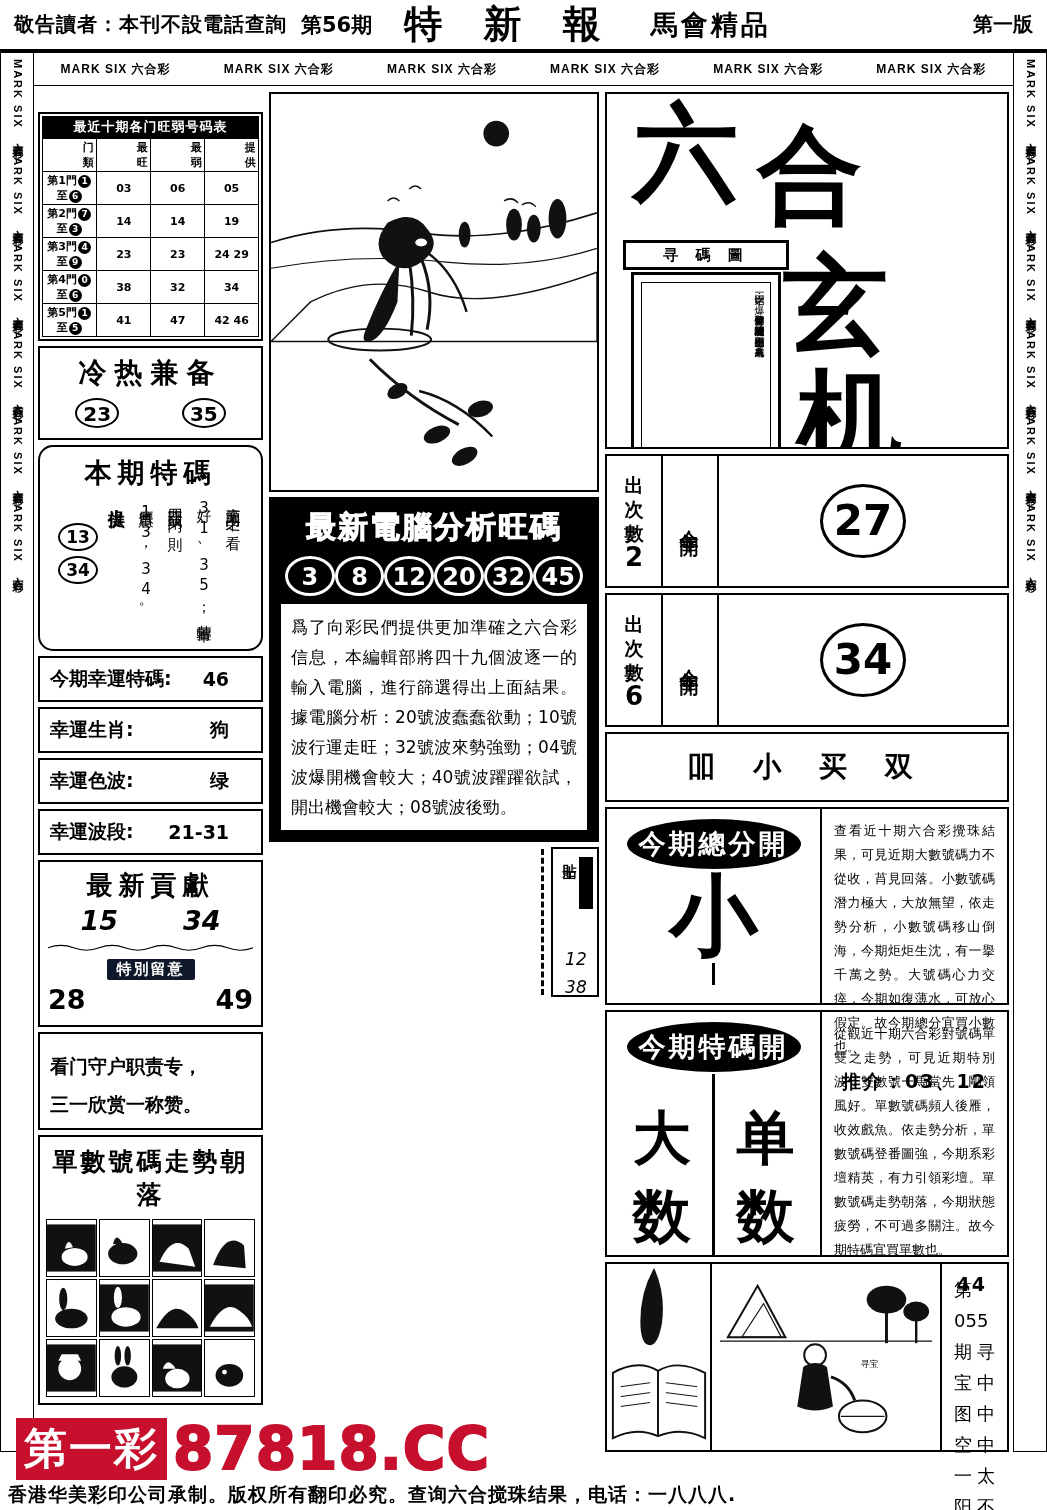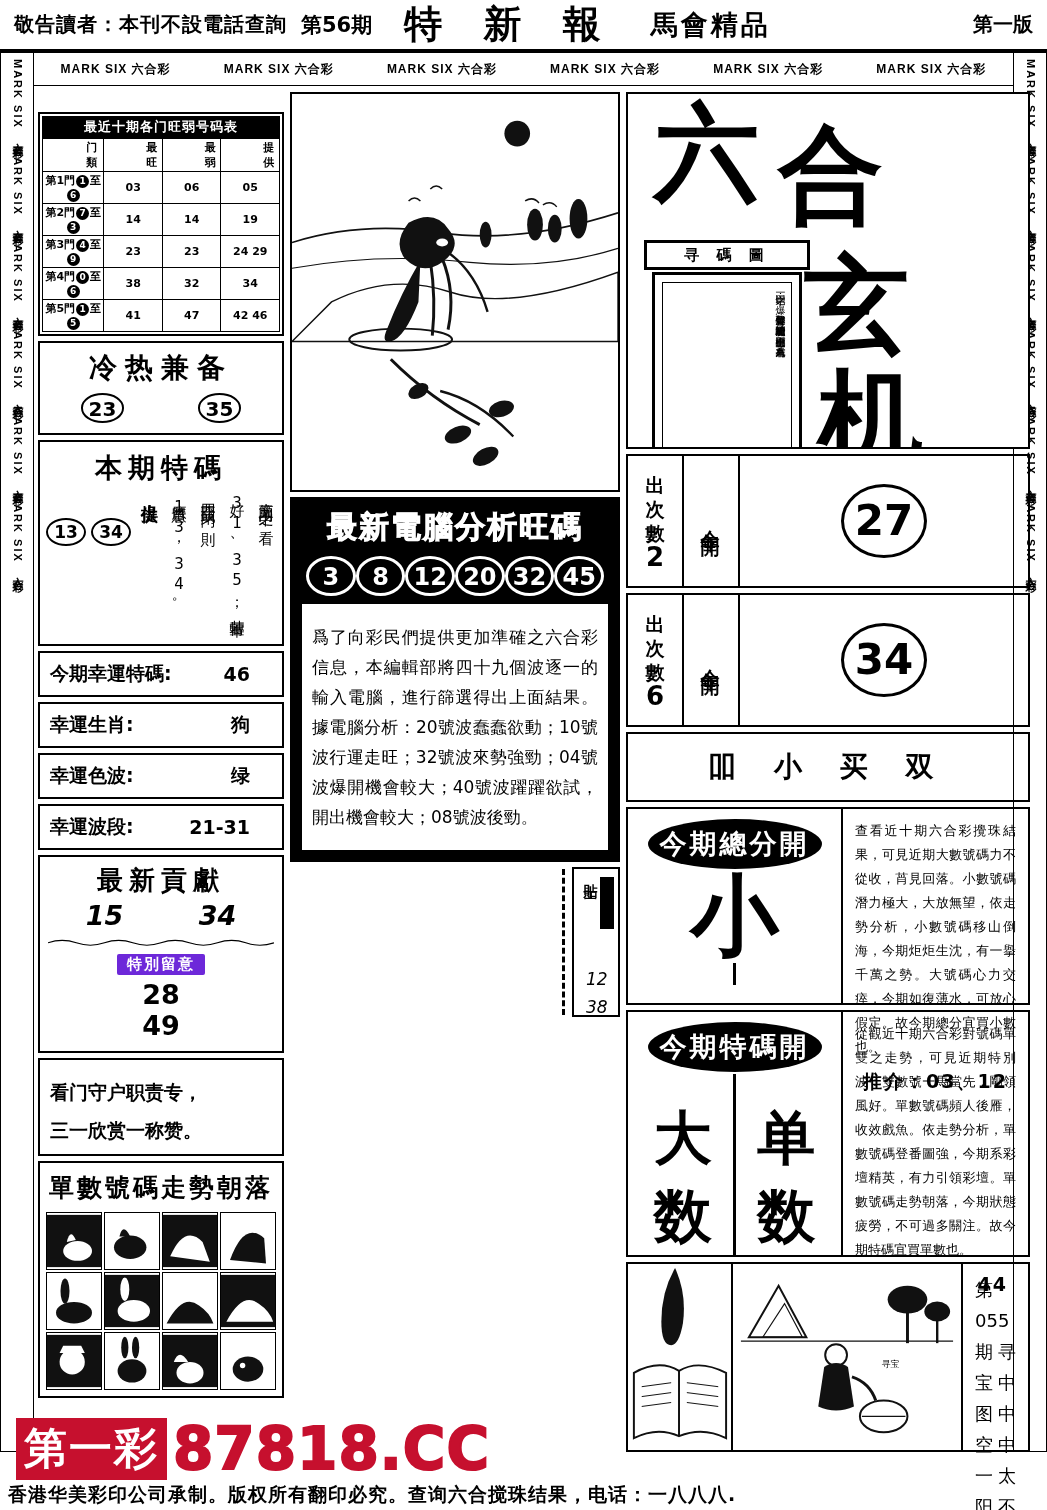--- a/index.html
+++ b/index.html
@@ -94,53 +94,53 @@
   .leng { text-align:center; padding:6px 4px 10px; }
   .leng h3 { margin:0 0 6px; font-size:28px; letter-spacing:8px; font-weight:bold; }
   .leng .circs { display:flex; justify-content:space-around; }
   .circle-num {
     display:inline-block; min-width:40px; height:30px; line-height:28px;
     border:2px solid #000; border-radius:50%; font-size:20px; font-weight:bold;
     padding:0 6px; text-align:center;
   }
 
   
-  .tema { padding:8px 6px 12px; }
+  .tema { padding:8px 6px 12px;border-radius:15px; }
   .tema h3 { margin:0 0 6px; font-size:27px; letter-spacing:6px; text-align:center; font-weight:bold;}
   .tema-body {
     display:flex; flex-direction:row-reverse; justify-content:center;
     gap:8px; min-height:140px;
   }
   .vcol {
     writing-mode:vertical-rl; text-orientation:upright;
     font-size:15px; line-height:21px; letter-spacing:2px;
   }
   .vcol.big { font-size:17px; font-weight:bold; }
-  .prov-nums { display:flex; flex-direction:row; gap:5px; justify-content:flex-start; padding-top:26px;}
+  .prov-nums { display:flex; flex-direction:column; gap:5px; justify-content:flex-start; padding-top:26px;}
   .oval-num {
     border:2px solid #000; border-radius:50%;
     width:40px; height:28px; line-height:25px; text-align:center;
     font-size:17px; font-weight:bold;
   }
 
   
   .kv { display:flex; align-items:center; padding:8px 10px; font-size:19px; font-weight:bold; }
   .kv .k { white-space:nowrap; }
   .kv .v { margin-left:auto; padding-right:22px; }
 
   
   .gong { padding:6px 8px 10px; text-align:center; }
   .gong h3 { margin:0 0 2px; font-size:26px; letter-spacing:6px; font-weight:bold; }
   .gong .row1 { display:flex; justify-content:space-around; font-size:27px; font-style:italic; font-weight:bold;}
   .gong .tip {
-    margin:4px auto 4px; background:#6d28d9; color:#fff; font-size:15px;
+    margin:4px auto 4px; background:#0f172a; color:#fff; font-size:15px;
     display:inline-block; padding:1px 10px; font-weight:bold; letter-spacing:2px;
     border-radius:2px;
   }
-  .gong .row2 { display:flex; justify-content:space-between; font-size:27px; font-weight:bold;flex-direction:column; }
+  .gong .row2 { display:flex; justify-content:space-between; font-size:27px; font-weight:bold; }
   .wave { height:8px; }
 
   
   .xuan { padding:8px 10px 10px; position:relative; }
   .xuan .hdr { font-size:26px; font-weight:bold; letter-spacing:2px; white-space:nowrap;}
   .xuan .hdr .inv { background:#000; color:#fff; padding:0 4px; }
   .xuan p { margin:10px 0 0; font-size:19px; line-height:28px; font-weight:bold;}
 
   
   .shengxiao { padding:6px; }
@@ -181,21 +181,21 @@
     color:#fff; background:#000; margin-bottom:8px;
     -webkit-text-stroke:1px #fff;
   }
   .analysis .balls { display:flex; justify-content:space-between; padding:0 4px 8px; }
   .ball {
     width:52px; height:40px; border:3px solid #fff; border-radius:50%;
     color:#fff; font-size:24px; font-weight:bold; text-align:center; line-height:36px;
   }
   .analysis .txt {
     background:#fff; color:#000; font-size:17px; line-height:30px;
-    padding:18px 10px; text-align:justify;
+    padding:8px 10px; text-align:justify;
   }
 
   
   .outbox { display:flex; border:2px solid #000; height:150px; }
   .outbox .lbl {
     width:56px; display:flex; flex-direction:column; align-items:center;
     justify-content:center; font-size:19px; font-weight:bold; border-right:2px solid #000;
     line-height:24px;
   }
   .outbox .lbl2 {

